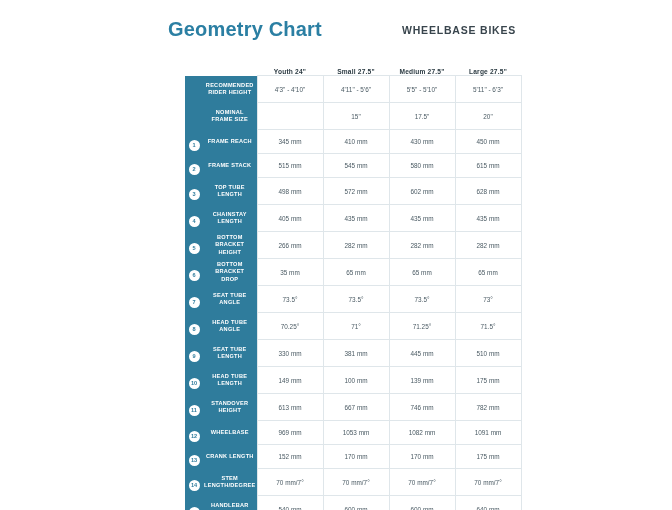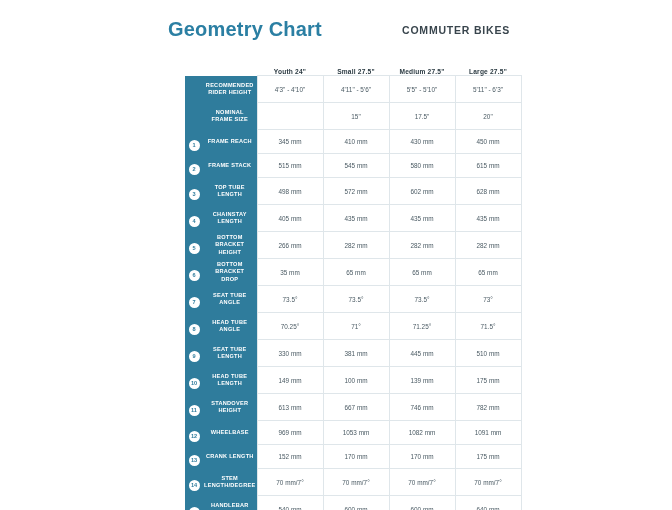--- a/index.html
+++ b/index.html
@@ -124,21 +124,21 @@
   tr.r-std .datacell, tr.r-std .labelcell, tr.r-std .numcell { height: 23px; }
   tr.topline .datacell { border-top: 1px solid #dfe6ea; }
 </style>
 </head>
 <body>
 
 <div class="page">
 
   <div class="header">
     <div class="title">Geometry Chart</div>
-    <div class="subtitle">COMMUTER BIKES</div>
+    <div class="subtitle">WHEELBASE BIKES</div>
   </div>
 
   <div class="chart">
     <table class="geo">
       <colgroup>
         <col class="col-num">
         <col class="col-label">
         <col class="col-data">
         <col class="col-data">
         <col class="col-data">

